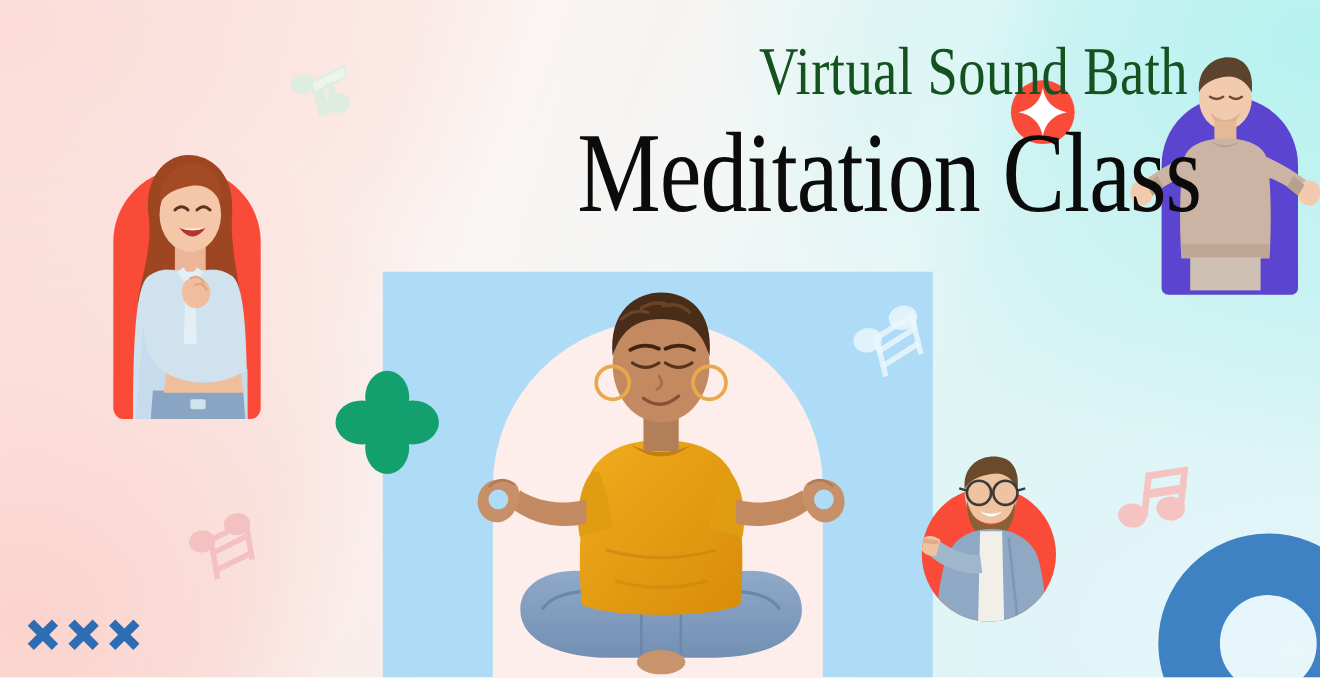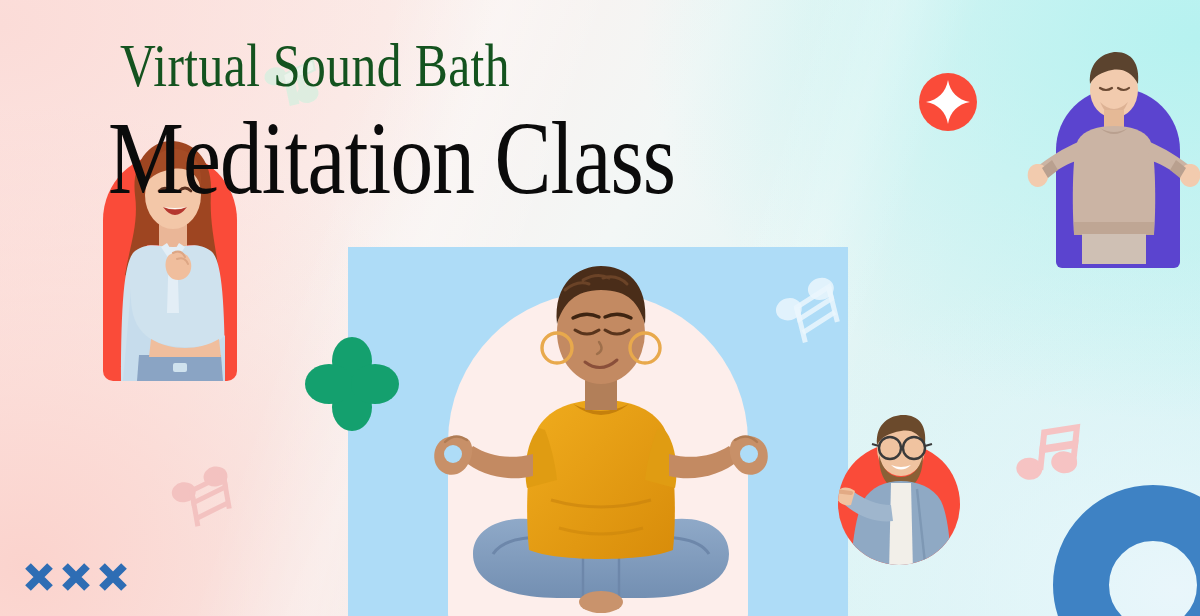--- a/index.html
+++ b/index.html
@@ -19,21 +19,21 @@
       linear-gradient(118deg,#fde9e6 0%, #fbeeeb 26%, #f3f7f6 48%, #ddf4f4 72%, #cdf3f2 100%);
   }
   
   .streaks{position:absolute;inset:0;pointer-events:none;
     background:
       linear-gradient(108deg, rgba(255,255,255,0) 28%, rgba(255,255,255,.30) 36%, rgba(255,255,255,0) 44%),
       linear-gradient(108deg, rgba(255,255,255,0) 58%, rgba(255,255,255,.22) 64%, rgba(255,255,255,0) 70%);
   }
 
   
-  .title-wrap{position:absolute;left:0;right:0;top:34px;text-align:left;z-index:14;}
+  .title-wrap{position:absolute;left:0;right:0;top:34px;text-align:right;z-index:14;}
   .kicker{
     font-family:"Liberation Serif",serif;
     font-size:62px;line-height:1;letter-spacing:.5px;
     color:#14531f;font-weight:400;
     transform:scaleX(.80);transform-origin:center;
     margin:0;
   }
   .headline{
     font-family:"Liberation Serif",serif;
     font-size:104px;line-height:1;letter-spacing:-1px;

